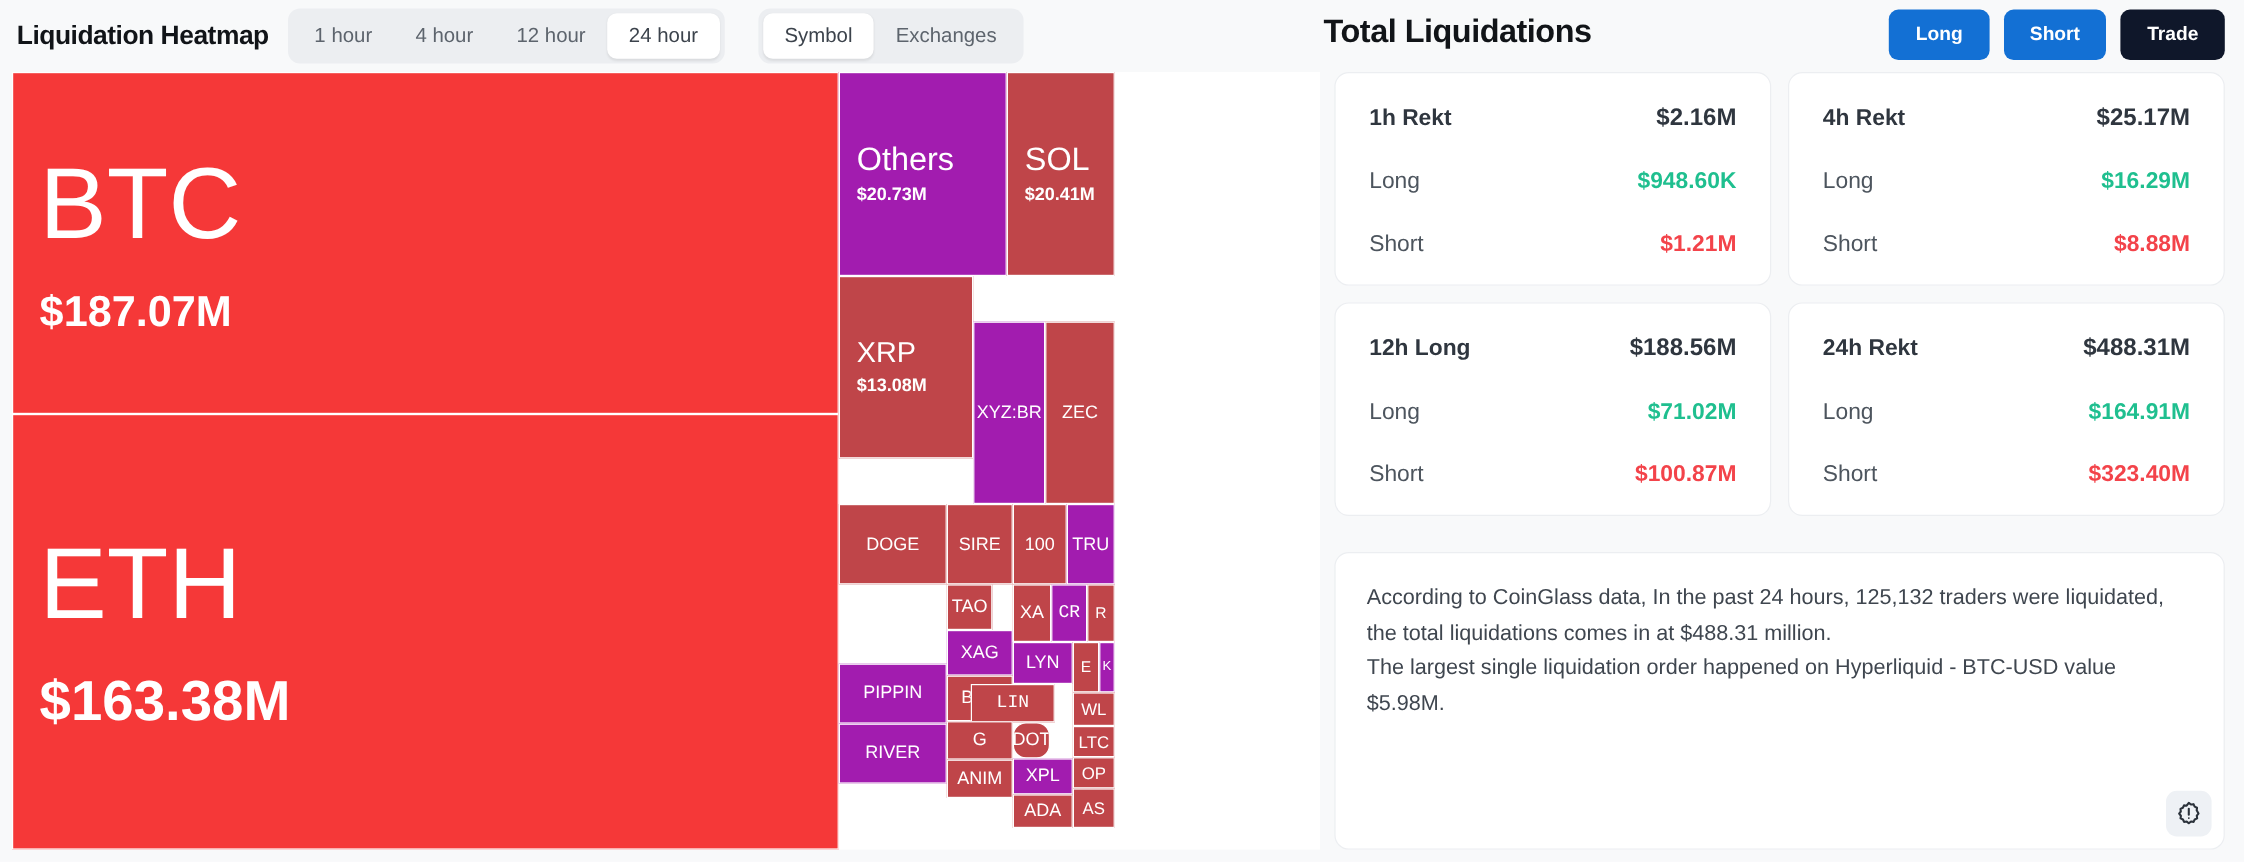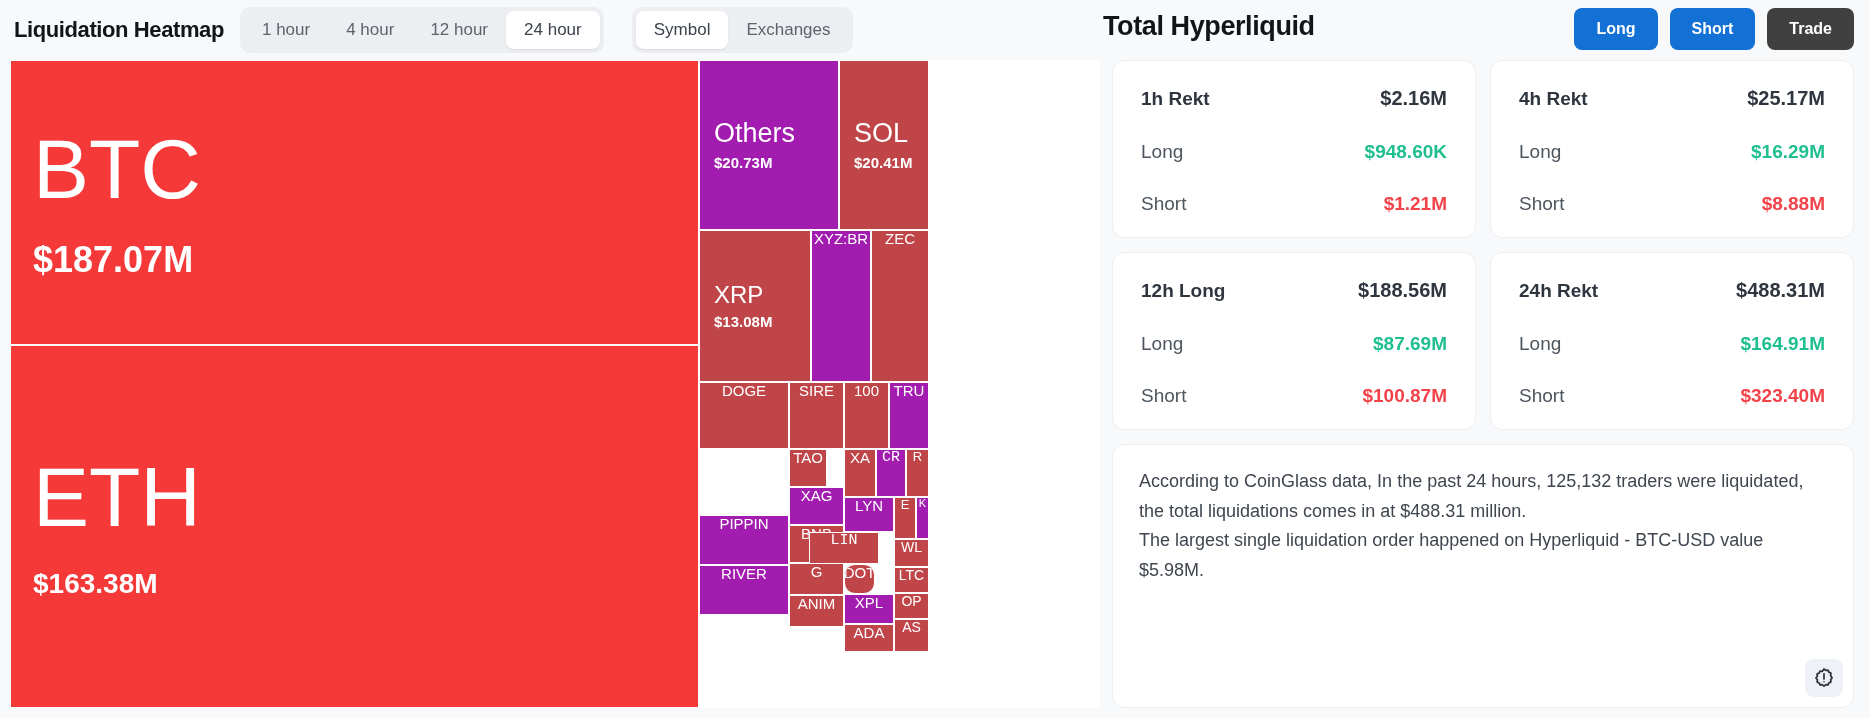--- a/index.html
+++ b/index.html
@@ -62,31 +62,31 @@
   .tile {
     position: absolute;
     overflow: hidden;
     display: flex; flex-direction: column; justify-content: center;
     color: #ffffff;
     box-sizing: border-box;
     border: 1.5px solid #ffffff;
   }
   .tile .nm { white-space: nowrap; line-height: 1.05; }
   .tile .vl { white-space: nowrap; line-height: 1.15; font-weight: 700; }
-  .tile.center { align-items: center; justify-content: flex-start; text-align: center; }
+  .tile.center { align-items: center; justify-content: center; text-align: center; margin-top: 38px; }
   .tile.pad { padding-left: 22px; }
   .red-bright { background: #f53838; }
   .red-dim    { background: #bf4549; }
   .green      { background: #a21caf; }
 
   
   .right-panel {
     width: 770px; height: 658px;
     padding: 0 16px 10px 12px;
-    display: flex; flex-direction: column;
+    display: flex; flex-direction: column; gap: 16px;
   }
   .stat-grid {
     display: grid;
     grid-template-columns: 1fr 1fr;
     grid-template-rows: 178px 178px;
     gap: 14px;
   }
   .stat-card {
     background: #ffffff; border: 1px solid #eceef1; border-radius: 12px;
     padding: 26px 28px 22px 28px;
@@ -132,39 +132,39 @@
         <div class="seg-btn">4 hour</div>
         <div class="seg-btn">12 hour</div>
         <div class="seg-btn active">24 hour</div>
       </div>
     <div class="seg-gap"></div>
     <div class="seg-group" id="gp-group">
         <div class="seg-btn active">Symbol</div>
         <div class="seg-btn">Exchanges</div>
       </div>
 
-    <div class="right-title">Total Hyperliquid</div>
+    <div class="right-title">Total Liquidations</div>
 
     <div class="hdr-actions" id="actions-group">
         <button class="pill-btn" style="background: rgb(19, 112, 212);">Long</button>
         <button class="pill-btn" style="background: rgb(19, 112, 212);">Short</button>
-        <button class="pill-btn" style="background: #404040;">Trade</button>
+        <button class="pill-btn" style="background: #0f172a;">Trade</button>
       </div>
   </div>
 
   <div class="body-row">
 
     <div class="treemap" id="treemap">
         <div class="tile red-bright pad" style="left: 0px; top: 0px; width: 689px; height: 285px;">
           <div class="nm" style="font-size: 84px; font-weight: 400;">BTC</div>
           <div class="vl" style="font-size: 36px; margin-top: 26px;">$187.07M</div>
         </div>
         <div class="tile red-bright pad" style="left: 0px; top: 285px; width: 689px; height: 363px;">
           <div class="nm" style="font-size: 84px; font-weight: 400;">ETH</div>
-          <div class="vl" style="font-size: 28px; margin-top: 26px;">$163.38M</div>
+          <div class="vl" style="font-size: 47px; margin-top: 26px;">$163.38M</div>
         </div>
         <div class="tile green pad" style="padding-left: 14px; left: 689px; top: 0px; width: 140px; height: 170px;">
           <div class="nm" style="font-size: 27px;">Others</div>
           <div class="vl" style="font-size: 15px; margin-top: 6px;">$20.73M</div>
         </div>
         <div class="tile red-dim pad" style="padding-left: 14px; left: 829px; top: 0px; width: 90px; height: 170px;">
           <div class="nm" style="font-size: 27px;">SOL</div>
           <div class="vl" style="font-size: 15px; margin-top: 6px;">$20.41M</div>
         </div>
         <div class="tile red-dim pad" style="padding-left: 14px; left: 689px; top: 170px; width: 112px; height: 152px;">
@@ -284,21 +284,21 @@
               <span class="val red-txt">$8.88M</span>
             </div>
           </div>
           <div class="stat-card">
             <div class="stat-row head">
               <span class="lbl">12h Long</span>
               <span class="val">$188.56M</span>
             </div>
             <div class="stat-row">
               <span class="lbl">Long</span>
-              <span class="val green-txt">$87.69M</span>
+              <span class="val green-txt">$71.02M</span>
             </div>
             <div class="stat-row">
               <span class="lbl">Short</span>
               <span class="val red-txt">$100.87M</span>
             </div>
           </div>
           <div class="stat-card">
             <div class="stat-row head">
               <span class="lbl">24h Rekt</span>
               <span class="val">$488.31M</span>

